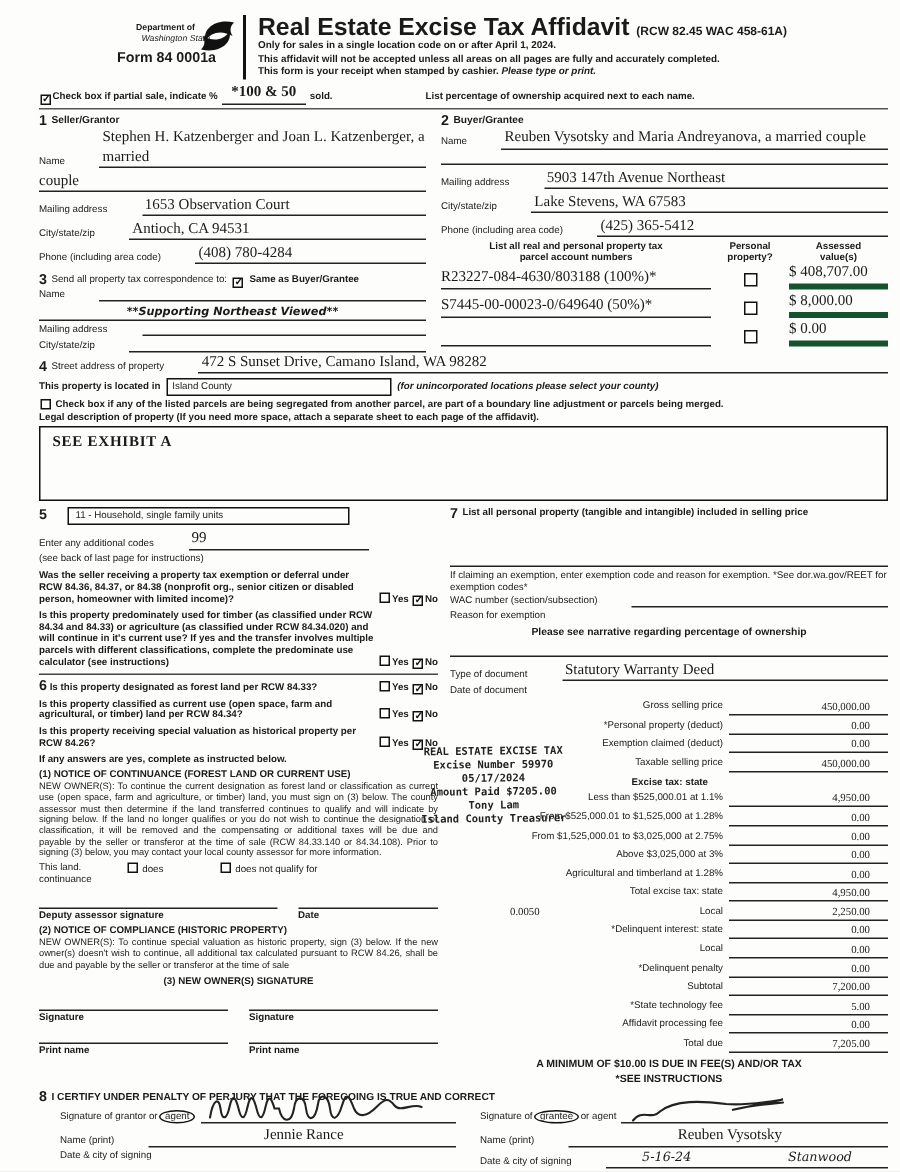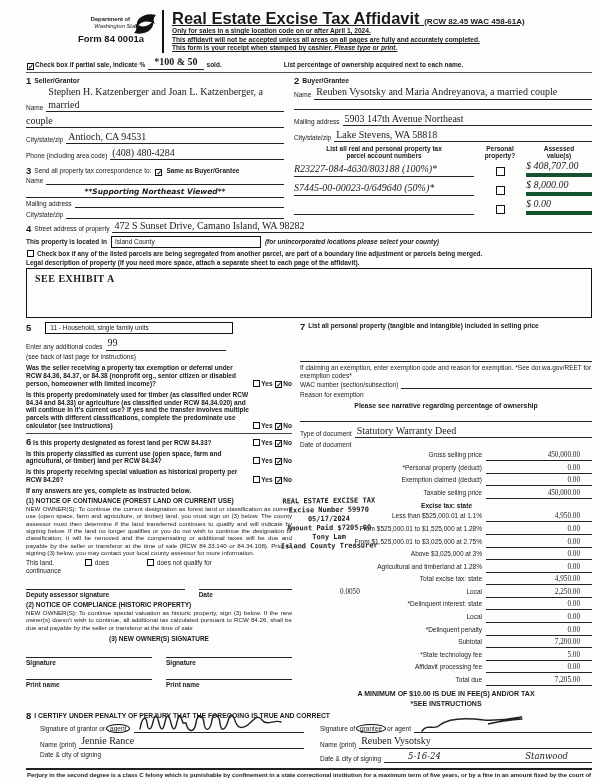--- a/index.html
+++ b/index.html
@@ -13,47 +13,47 @@
   b,.bold { font-weight:bold; }
   .it { font-style:italic; }
   
   .hdr { display:flex; align-items:flex-start; }
   .logo { width:128px; text-align:right; padding-top:6px; position:relative; }
   .lg-dept { font-size:5.8px; font-weight:bold; padding-right:24px; }
   .lg-rev { font-family:"Liberation Serif", serif; font-weight:bold; font-size:15px; line-height:1; padding-right:22px; }
   .lg-state { font-size:5.8px; font-style:italic; padding-right:14px; }
   .lg-form { font-size:9.5px; font-weight:bold; margin-top:3px; padding-right:10px; }
   .lg-mark { position:absolute; right:-4px; top:2px; }
-  .titleblock { border-left:2px solid #111; margin-left:8px; padding-left:8px; flex:1;text-decoration:underline; }
+  .titleblock { border-left:2px solid #111; margin-left:8px; padding-left:8px; flex:1; }
   .t1 { font-size:16.5px; font-weight:bold; line-height:1.05; white-space:nowrap; }
   .tref { font-size:8px; font-weight:bold; }
   .tsub { font-size:6.6px; font-weight:bold; line-height:1.3; }
   
   .cb { display:inline-block; width:7px; height:7px; border:1px solid #111; vertical-align:-1px;
         font-size:7px; line-height:6px; text-align:center; margin:0 1px; background:#fff; }
   .cb .ckm { font-weight:bold; font-style:normal; }
   .partial { display:flex; align-items:flex-end; margin-top:3px; font-weight:bold; }
   .pv { font-family:"Liberation Serif", serif; font-size:7px; border-bottom:1px solid #222; padding:0 6px; margin:0 3px; }
   .pnote { margin-left:62px; font-weight:bold; }
   .cols1 { display:flex; border-top:1px solid #555; margin-top:2px; padding-top:3px; }
   .colL { width:268px; padding-right:10px; }
   .colR { flex:1; }
   .sech { display:flex; align-items:flex-end; gap:3px; margin-bottom:1px; }
   .secnum { font-weight:bold; font-size:9.5px; line-height:1; }
   .sh { font-weight:bold; font-size:6.8px; }
   .fl { display:flex; align-items:flex-end; margin-bottom:2.5px; }
   .lbl { white-space:nowrap; padding-right:3px; }
-  .fill { flex:1; border-bottom:1px solid #222; min-height:8px; padding-left:2px; }
+  .fill { flex:1; border-bottom:1px solid #222; min-height:8px; padding-left:2px;margin-left:20px; }
   .v { font-family:"Liberation Serif", serif; font-size:10px; }
   .ul2 { border-bottom:1px solid #222; min-height:8px; margin-bottom:2.5px; }
   .stampline { text-align:center; font-weight:bold; font-style:italic; font-size:7.5px; border-bottom:1px solid #222; margin-bottom:2.5px; font-family:"DejaVu Sans", sans-serif; }
   
   .phead { display:flex; font-weight:bold; text-align:center; line-height:1.15; margin-bottom:1px; }
   .pc1 { flex:1; } .pc2 { width:52px; } .pc3 { width:66px; }
-  .prow { display:flex; align-items:flex-end; margin-bottom:2.5px;font-style:italic; }
+  .prow { display:flex; align-items:flex-end; margin-bottom:2.5px; }
   .prow .pc1 { border-bottom:1px solid #222; text-align:left; min-height:9px; }
   .prow .pc2 { text-align:center; }
   .prow .pc3 { border-bottom:4px solid #14532d; text-align:left; min-height:9px; }
   .bigcb { width:9px; height:9px; }
   
   .sec4 { margin-top:1px; }
   .countybox { display:inline-block; border:1.2px solid #111; width:150px; padding:1px 3px; margin:0 4px; }
   .legallbl { font-weight:bold; margin-top:1px; }
   .legalbox { border:1.6px solid #111; height:50px; padding:4px 8px; margin-top:1px;
               font-family:"Liberation Serif", serif; font-weight:bold; font-size:10px; letter-spacing:.5px; }
@@ -82,21 +82,21 @@
         font-family:"Liberation Serif", serif; font-size:7.2px; min-height:9px; }
   .tlh { flex:1; text-align:right; padding-right:120px; font-weight:bold; }
   .trate { font-family:"Liberation Serif", serif; font-size:7.2px; margin-left:40px; }
   .minline { text-align:center; font-weight:bold; font-size:7px; line-height:1.3; margin-top:1px; }
   
   .stamp { position:absolute; left:231px; top:497px; width:196px; text-align:center;
            font-family:"DejaVu Sans Mono", monospace; font-size:7px; font-weight:bold;
            line-height:1.28; color:#222; transform:rotate(-.6deg); }
   
   .s8 { margin-top:3px; }
-  .s8cols { display:flex; }
+  .s8cols { display:flex;text-align:center; }
   .s8l { width:294px; padding-left:14px; padding-right:16px; }
   .s8r { flex:1; }
   .sigrow { display:flex; align-items:flex-end; margin-bottom:2px; }
   .sigline { flex:1; border-bottom:1px solid #222; position:relative; height:12px; }
   .sigline svg { position:absolute; bottom:-3px; left:4px; }
   .circ { border:1px solid #111; border-radius:50%; padding:0 3px; margin:0 1px; }
   .hand { font-family:"DejaVu Serif", serif; font-style:italic; font-size:8.5px; }
   
   .footer { border-top:2px solid #222; margin-top:3px; padding-top:2px; }
   .perj { font-weight:bold; font-size:6px; text-align:center; line-height:1.25; }
@@ -140,26 +140,30 @@
       <div class="sech">
           <span class="secnum">1</span>
           <span class="sh">Seller/Grantor</span>
         </div>
       <div class="fl">
           <span class="lbl">Name</span>
           <span class="fill v">Stephen H. Katzenberger and Joan L. Katzenberger, a married</span>
         </div>
       <div class="ul2 v">couple</div>
       <div class="fl">
+          <span class="lbl">Mailing address</span>
+          <span class="fill v">1653 Observation Court</span>
+        </div>
+      <div class="fl">
           <span class="lbl">City/state/zip</span>
           <span class="fill v">Antioch, CA 94531</span>
         </div>
       <div class="fl">
           <span class="lbl">Phone (including area code)</span>
-          <span class="fill v">(408) 480-4284</span>
+          <span class="fill v">(408) 780-4284</span>
         </div>
       <div class="sech" style="margin-top:6px;">
         <span class="secnum">3</span>
         <span>Send all property tax correspondence to:</span>
         <span class="cb"><i class="ckm">✓</i></span>
         <span class="bold">Same as Buyer/Grantee</span>
       </div>
       <div class="fl">
           <span class="lbl">Name</span>
           <span class="fill"></span>
@@ -183,21 +187,25 @@
           <span class="lbl">Name</span>
           <span class="fill v">Reuben Vysotsky and Maria Andreyanova, a married couple</span>
         </div>
       <div class="ul2"></div>
       <div class="fl">
           <span class="lbl">Mailing address</span>
           <span class="fill v">5903 147th Avenue Northeast</span>
         </div>
       <div class="fl">
           <span class="lbl">City/state/zip</span>
-          <span class="fill v">Lake Stevens, WA 58818</span>
+          <span class="fill v">Lake Stevens, WA 67583</span>
+        </div>
+      <div class="fl">
+          <span class="lbl">Phone (including area code)</span>
+          <span class="fill v">(425) 365-5412</span>
         </div>
       <div class="phead">
         <span class="pc1"><span>List all real and personal property tax</span><br><span>parcel account numbers</span></span>
         <span class="pc2"><span>Personal</span><br><span>property?</span></span>
         <span class="pc3"><span>Assessed</span><br><span>value(s)</span></span>
       </div>
       <div class="prow">
         <span class="pc1 v">R23227-084-4630/803188  (100%)*</span>
         <span class="pc2"><span class="cb bigcb"></span></span>
         <span class="pc3 v">$ 408,707.00</span>

